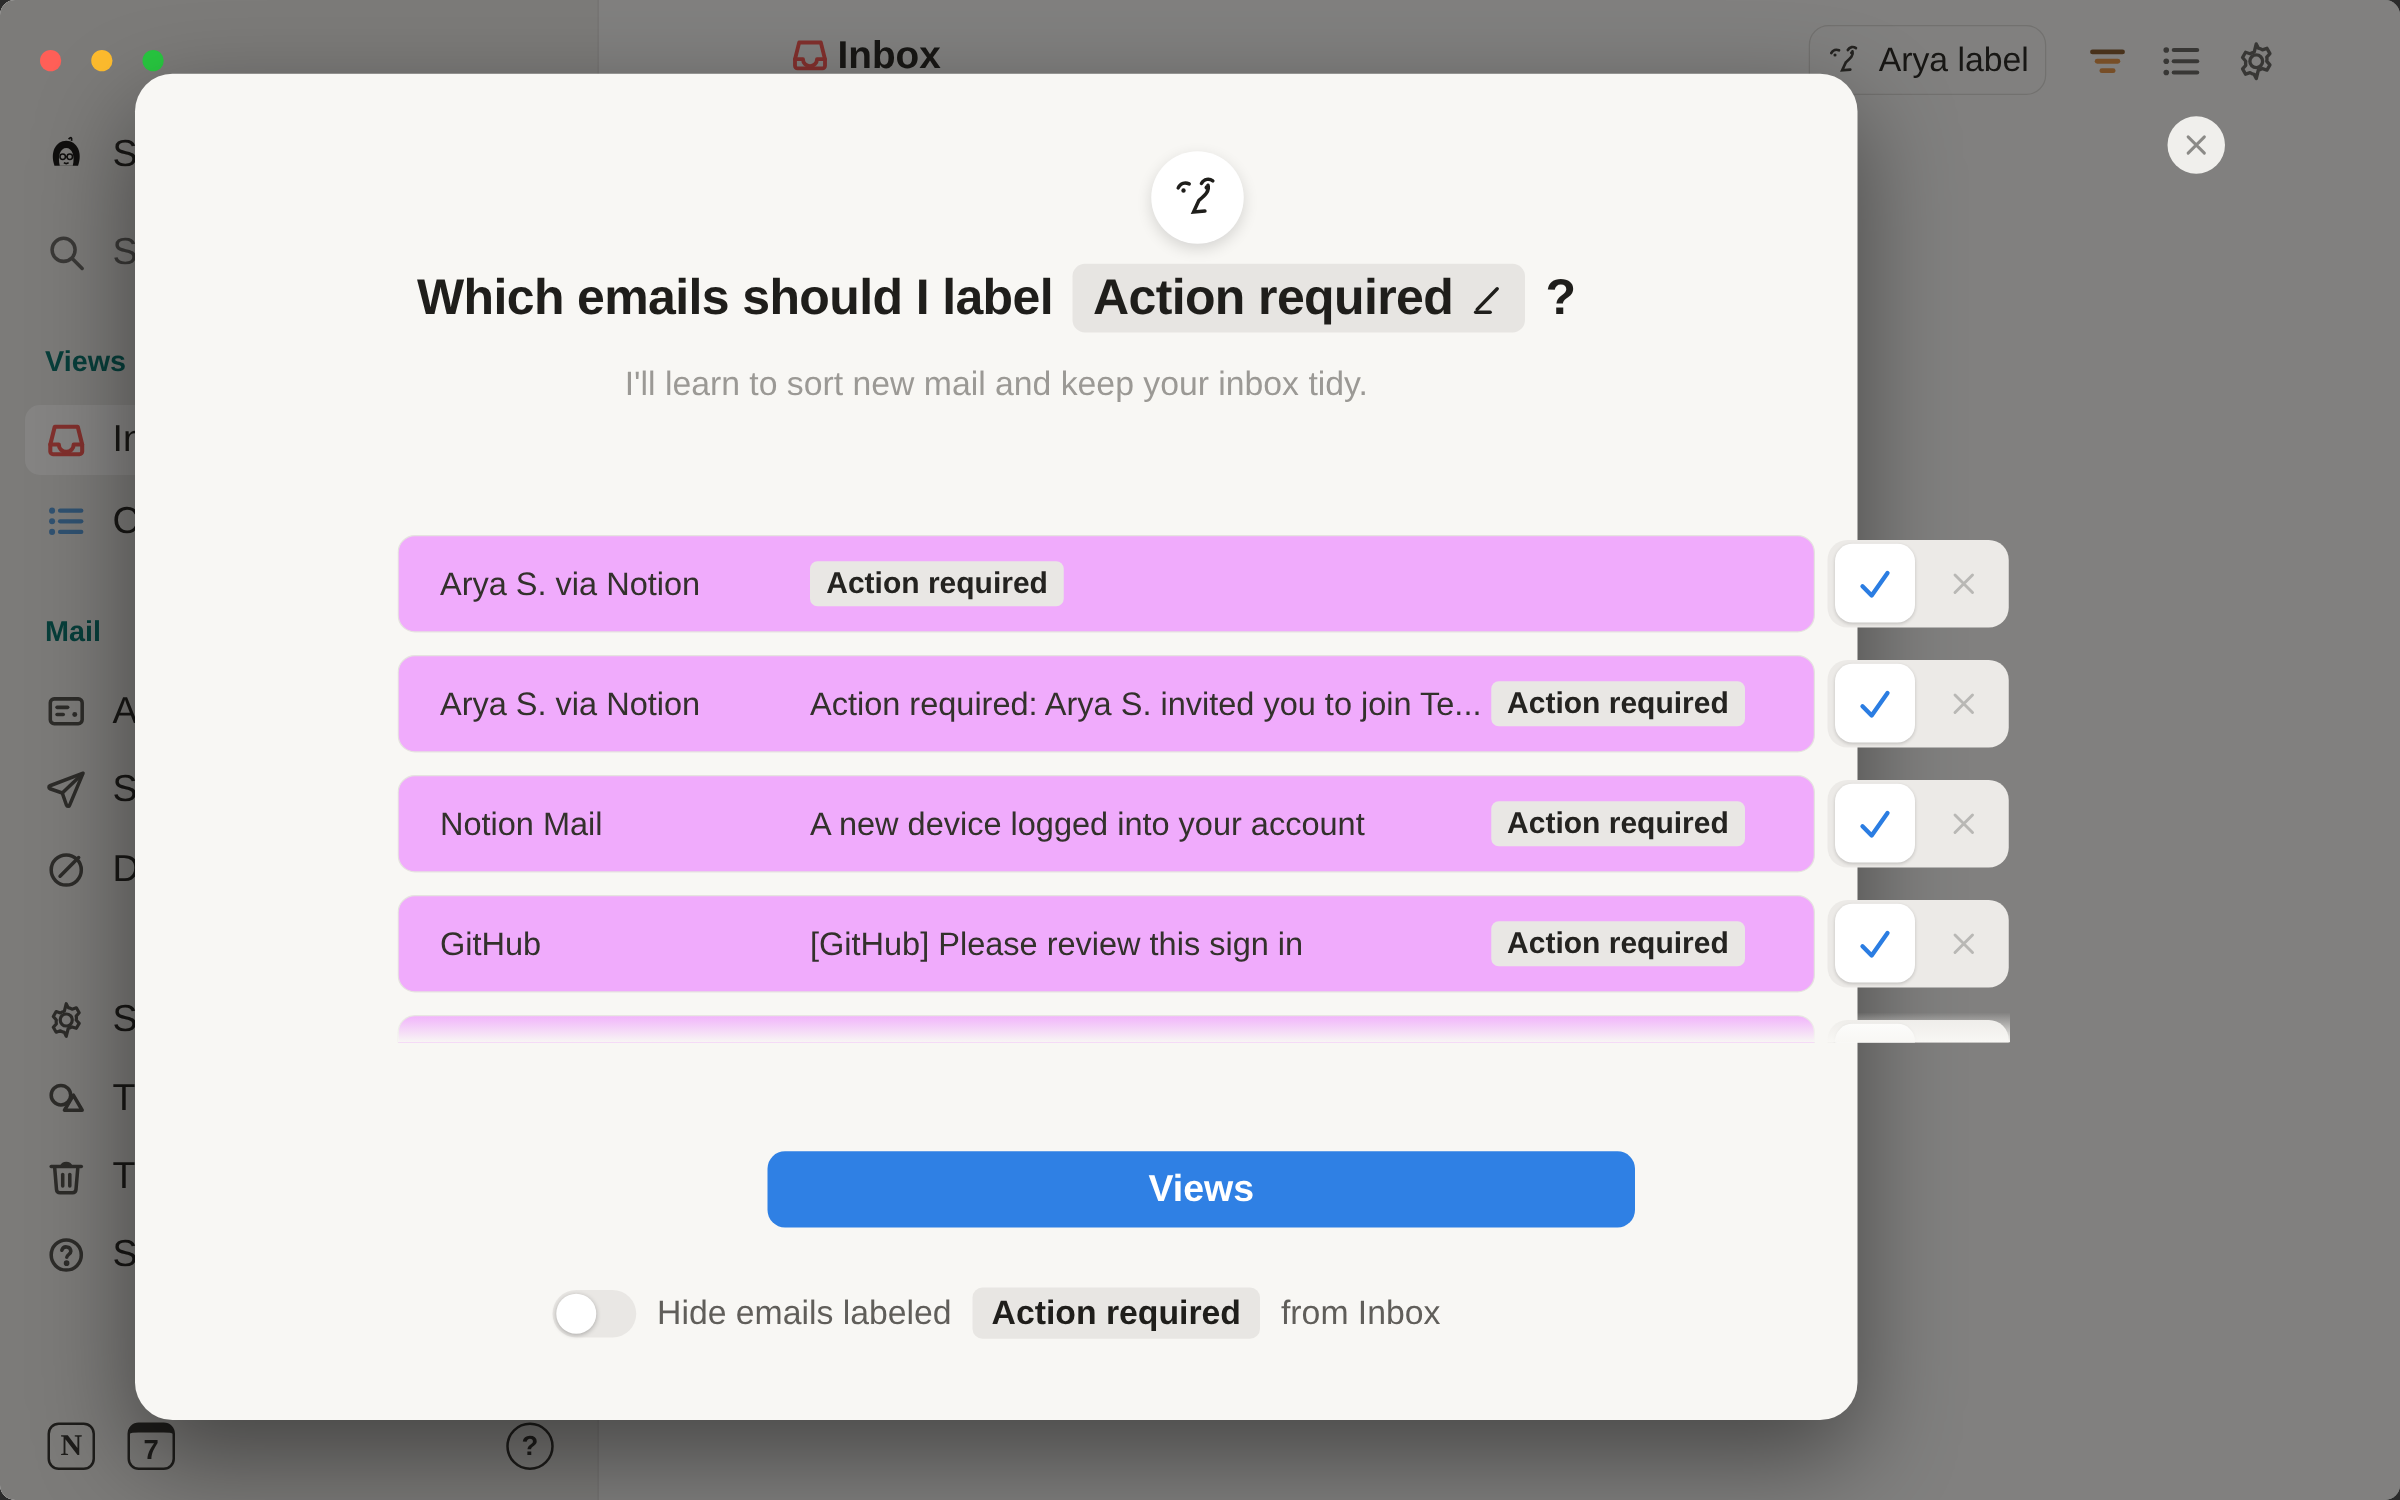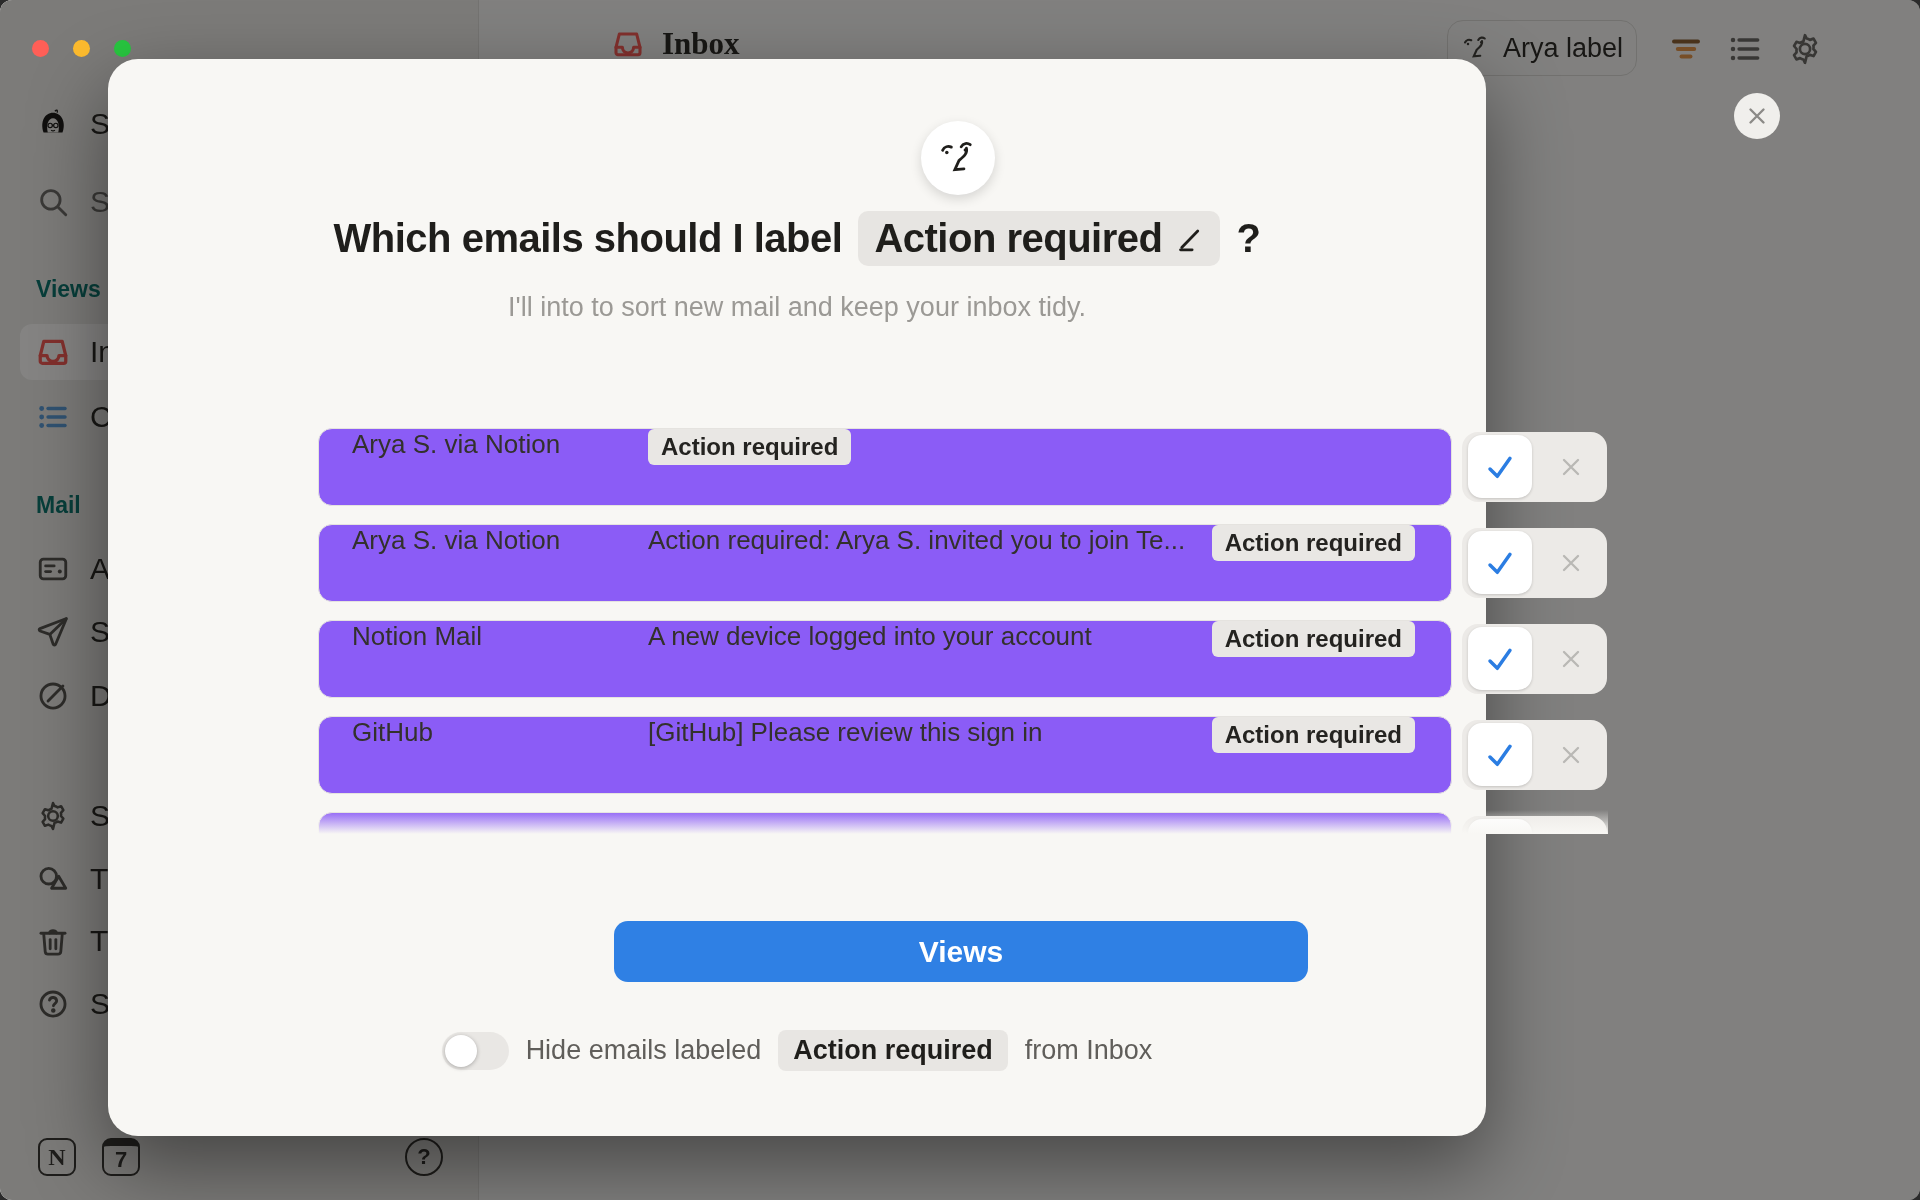--- a/index.html
+++ b/index.html
@@ -16,21 +16,21 @@
   .side-label{font-size:30px;color:#2f2d28;white-space:nowrap;}
   .side-label.muted{color:#6f6d69;}
   .side-heading{position:absolute;left:36px;font-size:23px;font-weight:700;color:#0f766e;}
   .active-pill{position:absolute;left:20px;width:430px;height:56px;border-radius:12px;background:#fbfaf7;}
   .dock-box{position:absolute;width:38px;height:38px;border:2.5px solid #3a3833;border-radius:9px;
     display:flex;align-items:center;justify-content:center;font-size:22px;font-weight:700;color:#3a3833;box-sizing:border-box;}
   .dock-box.serif{font-family:"Liberation Serif","DejaVu Serif",serif;font-size:24px;}
   .dock-circle{position:absolute;width:38px;height:38px;border:2.5px solid #3a3833;border-radius:50%;
     display:flex;align-items:center;justify-content:center;font-size:22px;font-weight:700;color:#3a3833;box-sizing:border-box;}
 
-  .app-header-title{position:absolute;left:612px;top:26px;display:flex;align-items:center;gap:18px;font-family:Liberation Serif, serif;}
+  .app-header-title{position:absolute;left:632px;top:26px;display:flex;align-items:center;gap:6px;}
   .app-header-title .ic{width:32px;height:32px;color:#f55b55;}
   .app-header-title .txt{font-size:31px;font-weight:700;color:#2f2d28;}
 
   .auto-label-btn{position:absolute;left:1447px;top:20px;width:190px;height:56px;border:1.5px solid #d8d6d2;
     border-radius:16px;display:flex;align-items:center;justify-content:center;gap:12px;box-sizing:border-box;}
   .auto-label-btn .ic{width:30px;height:30px;color:#44423e;}
   .auto-label-btn .txt{font-size:27px;color:#2f2d28;}
   .hdr-ic{position:absolute;top:31px;width:36px;height:36px;color:#6b6965;}
 
   
@@ -54,22 +54,22 @@
   .title-badge .txt{font-size:40px;font-weight:700;color:#1f1e1b;letter-spacing:-0.5px;}
   .title-badge svg{width:30px;height:30px;color:#1f1e1b;}
 
   .subtitle{position:absolute;left:0;top:233px;width:100%;text-align:center;font-size:27px;color:#9b9995;}
 
   
   .email-list{position:absolute;left:210px;top:369px;width:1290px;height:406px;overflow:hidden;}
   .email-list::after{content:"";position:absolute;left:0;right:0;bottom:0;height:24px;
     background:linear-gradient(to bottom,rgba(248,247,244,0),#f8f7f4);}
   .row-line{display:flex;height:78px;margin-bottom:18px;}
-  .row-card{flex:0 0 1134px;box-sizing:border-box;background:#8b5cf6;border:1px solid #e5e3df;border-radius:14px;
-    display:flex;align-items:flex-start;padding-left:33px;padding-right:36px;}
+  .row-card{flex:0 0 1134px;box-sizing:border-box;background:#f0abfc;border:1px solid #e5e3df;border-radius:14px;
+    display:flex;align-items:center;padding-left:33px;padding-right:55px;}
   .sender{width:296px;font-size:26px;color:#33312c;white-space:nowrap;overflow:hidden;}
   .subject{flex:1;font-size:26px;color:#33312c;white-space:nowrap;overflow:hidden;}
   .row-badge{background:#e9e7e4;border-radius:6px;padding:4px 13px;font-size:24px;font-weight:600;color:#242320;white-space:nowrap;}
   .check-control{position:relative;width:145px;height:70px;margin-left:10px;margin-top:4px;background:#eceae7;border-radius:16px;flex:0 0 auto;}
   .check-on{position:absolute;left:6px;top:3px;width:64px;height:63px;background:#ffffff;border-radius:14px;
     box-shadow:0 1px 3px rgba(0,0,0,.18);display:flex;align-items:center;justify-content:center;cursor:pointer;}
   .check-on svg{width:32px;height:32px;}
   .check-off{position:absolute;left:78px;top:3px;width:62px;height:63px;display:flex;align-items:center;justify-content:center;cursor:pointer;}
   .check-off svg{width:28px;height:28px;}
 
@@ -319,21 +319,21 @@
       <span class="title-badge">
         <span class="txt">Action required</span>
         <svg viewBox="0 0 24 24" fill="none" stroke="currentColor" stroke-width="2.2" stroke-linecap="round">
           <path d="M6.2 18.8 19 5.6"></path>
             <path d="M5.2 20.6h9.3"></path>
         </svg>
       </span>
       <span class="title-text">?</span>
     </div>
 
-    <div class="subtitle">I'll into to sort new mail and keep your inbox tidy.</div>
+    <div class="subtitle">I'll learn to sort new mail and keep your inbox tidy.</div>
 
     <div class="email-list">
 
       <div class="row-line">
         <div class="row-card">
           <span class="sender">Arya S. via Notion</span>
           <span class="row-badge">Action required</span>
         </div>
         <div class="check-control">
           <span class="check-on">

